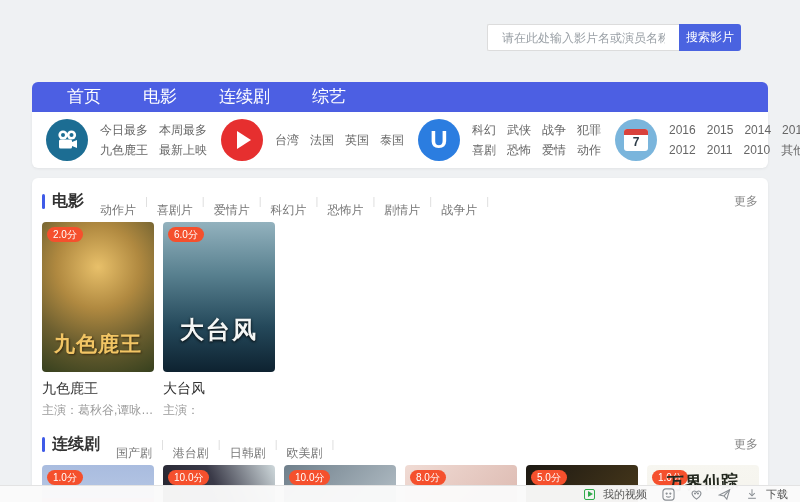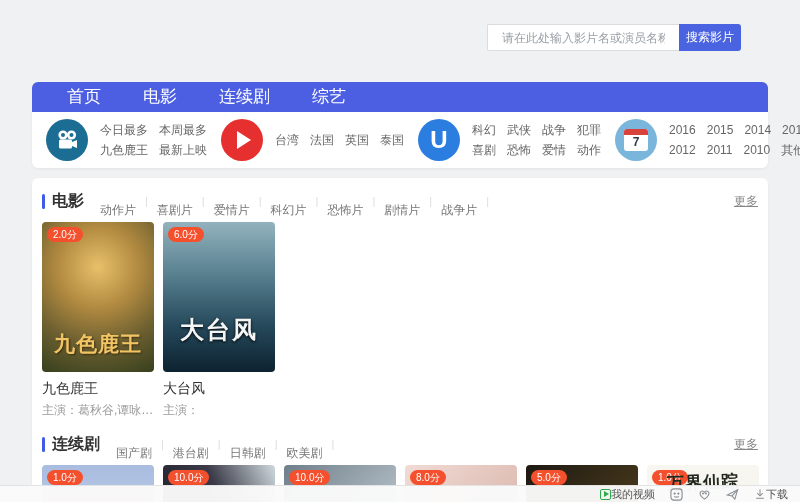--- a/index.html
+++ b/index.html
@@ -33,21 +33,21 @@
   .filter-links a { font-size:12px; color:#666; text-decoration:none; cursor:pointer; white-space:nowrap; }
 
   
   .main-card { position:absolute; left:32px; top:178px; width:736px; height:324px; background:#fff; border-radius:6px 6px 0 0; box-shadow:0 1px 3px rgba(0,0,0,.06); padding:12px 10px 0; }
   .section-header { display:flex; align-items:center; height:22px; }
   .sec-bar { width:3px; height:15px; background:#3f5be8; border-radius:2px; margin-right:7px; }
   .sec-title { font-size:16px; font-weight:bold; color:#333; }
   .sec-tabs { display:flex; align-items:center; margin-left:16px; }
   .sec-tab { font-size:12px; color:#777; cursor:pointer;margin-top:18px; }
   .tab-sep { color:#ddd; font-size:11px; margin:0 9px; }
-  .sec-more { margin-left:auto; font-size:12px; color:#888; cursor:pointer;text-decoration:underline; }
+  .sec-more { margin-left:auto; font-size:12px; color:#888; cursor:pointer; }
   .series-header { margin-top:14px; }
 
   
   .cards-row { display:flex; gap:9px; margin-top:10px; }
   .vcard { width:112px; cursor:pointer; }
   .poster { position:relative; width:112px; height:150px; border-radius:4px; overflow:hidden; }
   .score-badge { position:absolute; top:5px; left:5px; background:#f5502d; color:#fff; font-size:10px; line-height:15px; padding:0 6px; border-radius:8px; }
   .vc-title { font-size:14px; color:#333; margin-top:8px; white-space:nowrap; overflow:hidden; }
   .vc-cast { font-size:12px; color:#999; margin-top:4px; white-space:nowrap; overflow:hidden; text-overflow:ellipsis; }
 
@@ -60,21 +60,21 @@
   .p-tv1 .pstrip { position:absolute; top:33px; left:0; right:0; height:6px; background:#f0a7bd; }
   .p-tv2 { background:linear-gradient(245deg,#cfd9dc 0%,#3a3a48 38%,#12121a 100%); }
   .p-tv3 { background:linear-gradient(135deg,#6f7f8b 0%,#aab6be 50%,#87939b 100%); }
   .p-tv4 { background:linear-gradient(135deg,#f0dbd4 0%,#dcb9b0 60%,#c9a49c 100%); }
   .p-tv5 { background:linear-gradient(135deg,#1d1913 0%,#46371a 55%,#7c5e23 100%); }
   .p-tv6 { background:linear-gradient(180deg,#f7f6f0 0%,#f2f1ea 60%,#bedacc 100%); }
   .p-tv6 .ptext { position:absolute; top:6px; width:100%; text-align:center; font-size:17px; font-weight:bold; color:#23281f; transform:rotate(-2deg); letter-spacing:1px; }
 
   
   .bottom-bar { position:absolute; left:0; bottom:0; width:800px; height:17px; background:rgba(250,250,250,.97); border-top:1px solid #e3e3e3; display:flex; align-items:center; justify-content:flex-end; padding-right:12px; gap:15px; z-index:5; }
-  .bb-item { display:flex; align-items:center; gap:0; font-size:11px; color:#555; cursor:pointer; line-height:16px; }
+  .bb-item { display:flex; align-items:center; gap:8px; font-size:11px; color:#555; cursor:pointer; line-height:16px; }
   .bb-play { width:11px; height:11px; border:1px solid #2faa4a; border-radius:2px; display:flex; align-items:center; justify-content:center; }
   .bb-play i { display:block; width:0; height:0; border-left:5px solid #2faa4a; border-top:3px solid transparent; border-bottom:3px solid transparent; margin-left:1px; }
   .bb-ico { stroke:#8a8f94; fill:none; stroke-width:1.2; }
 </style>
 </head>
 <body>
 
 <div class="page">
 
   <div class="search-row">

